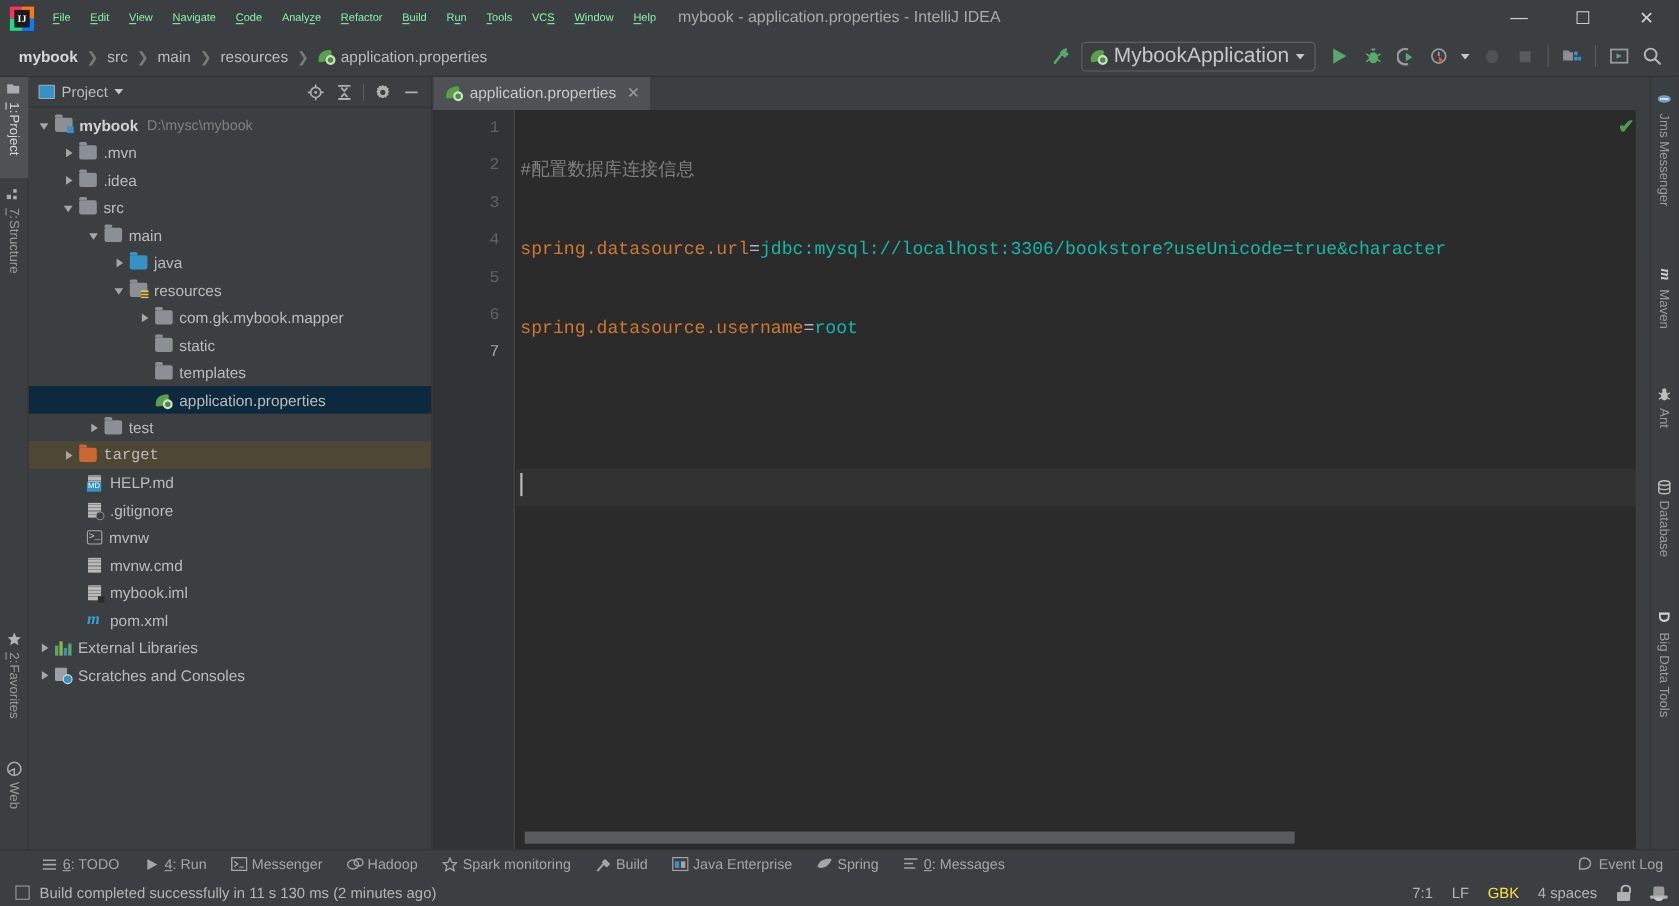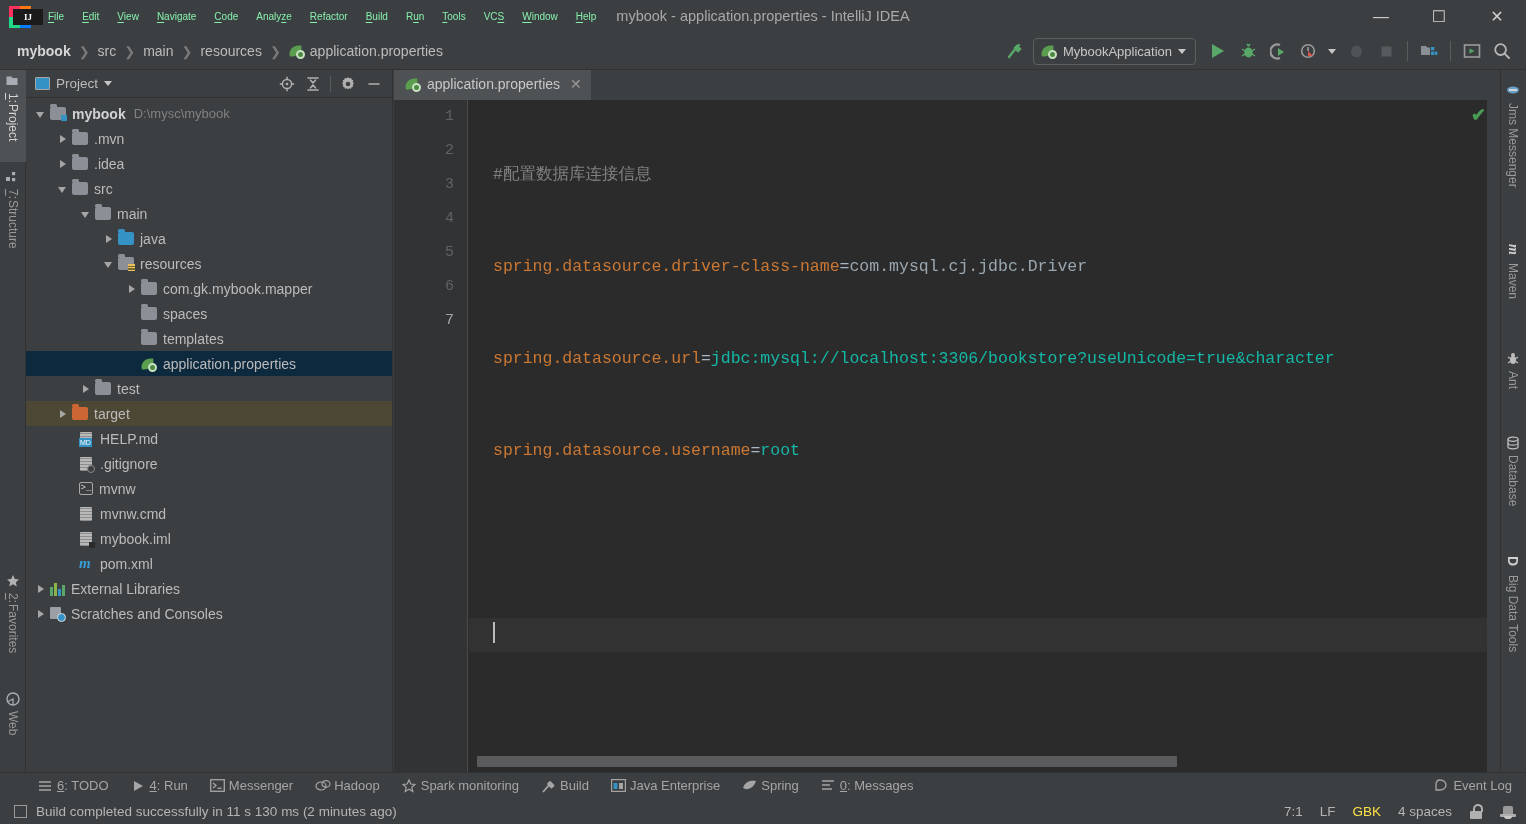--- a/index.html
+++ b/index.html
@@ -19,21 +19,21 @@
     position: absolute; top: 0; left: 0; width: 1526px; height: 33px;
     background: #3c3f41;
     display: flex; align-items: center;
   }
   .ij-logo { width: 22px; height: 22px; margin: 0 8px 0 9px; flex: none; position: relative; }
   .ij-logo .q1 { position:absolute; left:0; top:0; width:11px; height:11px; background:#fe315d; }
   .ij-logo .q2 { position:absolute; right:0; top:0; width:11px; height:11px; background:#f97a12; }
   .ij-logo .q3 { position:absolute; left:0; bottom:0; width:11px; height:11px; background:#21d789; }
   .ij-logo .q4 { position:absolute; right:0; bottom:0; width:11px; height:11px; background:#087cfa; }
   .ij-logo .inner {
-    position:absolute; left:4px; top:3px; width:30px; height:16px; background:#1b1b1b;
+    position:absolute; left:4px; top:3px; width:14px; height:16px; background:#1b1b1b;
     color:#fff; font-size:9px; line-height:16px; text-align:center; font-weight:bold;
     font-family:"Liberation Serif", serif;
   }
   .menu-item {
     padding: 3px 9px; font-size: 10px; color: #86efac; cursor: default;
     white-space: nowrap;
   }
   .menu-item u { text-decoration: underline; text-underline-offset: 2px; }
   .win-title {
     position: absolute; left: 0; right: 0; top: 0; height: 33px; line-height: 33px;
@@ -70,21 +70,21 @@
   .tb-right { margin-left: auto; display: flex; align-items: center; padding-right: 10px; gap: 2px; }
   .tb-btn {
     width: 28px; height: 28px; display: flex; align-items: center; justify-content: center;
     border-radius: 3px; flex: none;
   }
   .runconfig {
     display: flex; align-items: center; gap: 6px;
     border: 1px solid #5e6060; border-radius: 4px;
     padding: 3px 9px 3px 7px; margin: 0 6px 0 2px; height: 27px;
   }
-  .runconfig .name { font-size: 13px; color: #c7c7c7; white-space: nowrap; }
+  .runconfig .name { font-size: 19px; color: #c7c7c7; white-space: nowrap; }
   .caret-dn { width:0;height:0;border-left:4.5px solid transparent;border-right:4.5px solid transparent;border-top:5px solid #c7c7c7; }
   .tri-run { width:0;height:0;border-top:7px solid transparent;border-bottom:7px solid transparent;border-left:12px solid #59a869; }
   .sep-v { width: 1px; height: 20px; background: #5a5c5c; margin: 0 5px; }
 
   
   .left-strip {
     position: absolute; left: 0; top: 70px; width: 26px; height: 706px;
     background: #3c3f41; border-right: 1px solid #323232;
   }
   .vtab {
@@ -122,21 +122,21 @@
   .pp-sqicon { width: 15px; height: 13px; border: 1.5px solid #a7a7a7; background: #3592c4; border-radius: 1px; }
   .pp-tools { margin-left: auto; display: flex; align-items: center; gap: 2px; }
   .pp-tool { width: 24px; height: 22px; display: flex; align-items: center; justify-content: center; border-radius: 3px; }
 
   .tree { position: absolute; top: 28px; left: 0; right: 0; bottom: 0; overflow: hidden; padding-top: 3px; }
   .trow {
     height: 25px; display: flex; align-items: center; font-size: 14px;
     color: #bbbbbb; white-space: nowrap; padding-right: 6px;
   }
   .trow.selected { background: #0d293e; }
-  .trow.target-row { background: #4d4835; }
+  .trow.target-row { background: #4d4835; font-family: Liberation Mono, monospace; }
   .arrow { width: 14px; height: 14px; flex: none; margin-right: 2px; position: relative; }
   .arrow.right::before {
     content:''; position:absolute; left:4px; top:3px;
     border-top:4.5px solid transparent; border-bottom:4.5px solid transparent; border-left:6.5px solid #a6a6a6;
   }
   .arrow.down::before {
     content:''; position:absolute; left:2px; top:5px;
     border-left:4.5px solid transparent; border-right:4.5px solid transparent; border-top:6.5px solid #a6a6a6;
   }
   .folder {
@@ -210,21 +210,21 @@
   .gutter .ln {
     height: 34px; line-height: 34px; text-align: right; padding-right: 13px;
     color: #606366; font-size: 15px; font-family: "Liberation Mono", monospace;
   }
   .gutter .ln.cur { color: #a4a3a3; }
   .code {
     position: absolute; left: 75px; top: 0; right: 0; bottom: 0;
     font-family: "Liberation Mono", monospace; font-size: 16.5px;
     white-space: pre; overflow: hidden;
   }
-  .cline { height: 34px; line-height: 34px; padding-left: 24px; margin-top: 20px; }
+  .cline { height: 34px; line-height: 34px; padding-left: 4px; }
   .cline.current { background: #323232; }
   .tok-comment { color: #808080; }
   .tok-key { color: #cc7832; }
   .tok-eq { color: #a9b7c6; }
   .tok-val { color: #14b8a6; }
   .tok-class { color: #9aa7b0; }
   .caret {
     display: inline-block; width: 2px; height: 21px; background: #bbbbbb;
     vertical-align: -4px;
   }
@@ -565,21 +565,21 @@
       </div>
 
       <div class="trow" style="padding-left:99px">
         <span class="arrow right"></span>
         <span class="folder"></span>
         <span class="fname">com.gk.mybook.mapper</span>
       </div>
 
       <div class="trow" style="padding-left:115px">
         <span class="folder"></span>
-        <span class="fname">spaces</span>
+        <span class="fname">static</span>
       </div>
 
       <div class="trow" style="padding-left:115px">
         <span class="folder"></span>
         <span class="fname">templates</span>
       </div>
 
       <div class="trow selected" style="padding-left:115px">
         <span class="leaf-icon" style="margin-right:6px">
             <span class="lf"></span>
@@ -681,21 +681,20 @@
         <div class="ln">2</div>
         <div class="ln">3</div>
         <div class="ln">4</div>
         <div class="ln">5</div>
         <div class="ln">6</div>
         <div class="ln cur">7</div>
       </div>
 
       <div class="code">
         <div class="cline"><span class="tok-comment">#配置数据库连接信息</span></div>
-        <div class="cline"><span class="tok-key">spring.datasource.driver-class-name</span><span class="tok-eq">=</span><span class="tok-class">com.mysql.cj.jdbc.Driver</span></div>
         <div class="cline"><span class="tok-key">spring.datasource.url</span><span class="tok-eq">=</span><span class="tok-val">jdbc:mysql://localhost:3306/bookstore?useUnicode=true&amp;character</span></div>
         <div class="cline"><span class="tok-key">spring.datasource.username</span><span class="tok-eq">=</span><span class="tok-val">root</span></div>
         <div class="cline"></div>
         <div class="cline current"><span class="caret"></span></div>
       </div>
 
       <div class="vscroll-track"></div>
       <div class="check-ok">✔</div>
       <div class="hscroll">
           <div class="thumb"></div>

